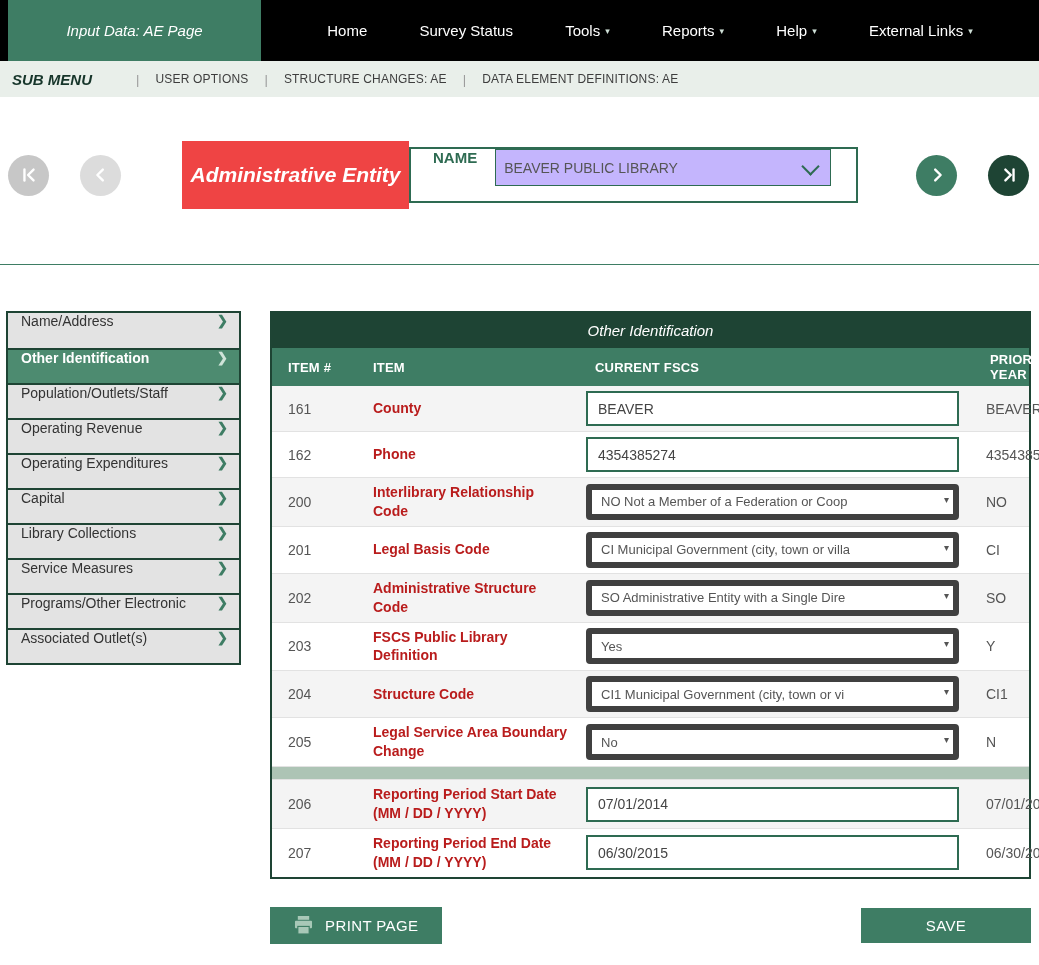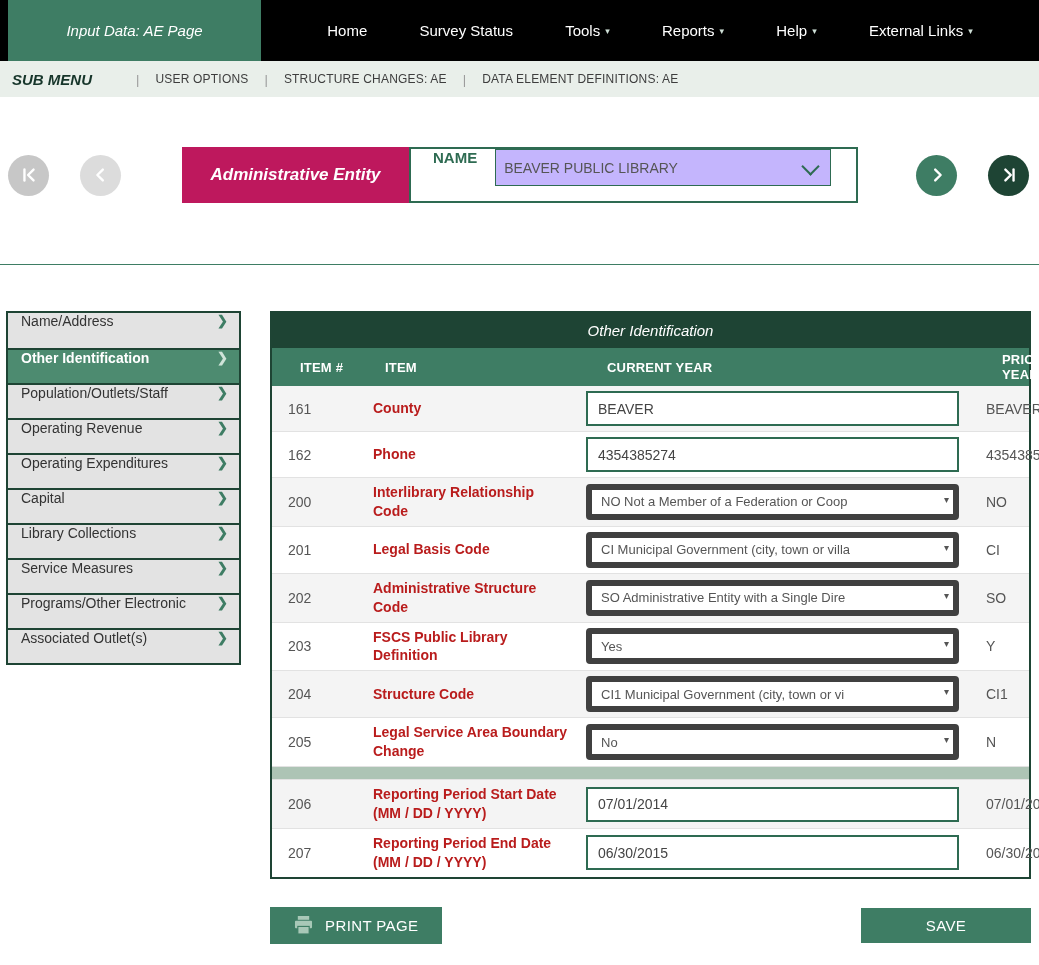--- a/index.html
+++ b/index.html
@@ -19,21 +19,21 @@
   .submenu-item { font-size: 12px; color: #3d3d3d; letter-spacing: .2px; cursor: pointer; }
 
   
   .pager-row { display: flex; align-items: center; margin-top: 50px; height: 56px; }
   .circle { width: 41px; height: 41px; border-radius: 50%; border: none; display: flex; align-items: center; justify-content: center; cursor: pointer; flex: 0 0 auto; }
   .circle svg { display: block; }
   .c-first { margin-left: 8px; background: #C7C7C7; }
   .c-prev  { margin-left: 31px; background: #DCDCDC; }
   .c-next  { margin-left: 58px; background: #3E7D64; }
   .c-last  { margin-left: 31px; background: #1E4434; }
-  .entity-box { margin-left: 61px; width: 227px; height: 56px; background: #be185d; display: flex; align-items: center; justify-content: center; color: #fff; font-size: 17px; font-weight: bold; font-style: italic; }
+  .entity-box { margin-left: 61px; width: 227px; height: 68px; background: #ef4444; display: flex; align-items: center; justify-content: center; color: #fff; font-size: 21px; font-weight: bold; font-style: italic; }
   .name-box { width: 449px; height: 56px; border: 2px solid #2E6B52; background: #fff; display: flex; }
   .name-label { color: #2E6B52; font-weight: bold; font-size: 15px; margin: 0 18px 0 22px; }
   .name-sel-wrap { position: relative; width: 336px; height: 37px; }
   .name-sel-wrap::after { content: ""; position: absolute; right: 14px; top: 11px; width: 11px; height: 11px; border-right: 2px solid #2E6B52; border-bottom: 2px solid #2E6B52; transform: rotate(45deg); pointer-events: none; }
   .name-select { width: 100%; height: 100%; border: 1px solid #2E6B52; background: #c4b5fd; color: #555; font-size: 14px; padding-left: 8px; appearance: none; -webkit-appearance: none; border-radius: 0; font-family: "Liberation Sans", sans-serif; }
 
   .divider { border: none; border-top: 1px solid #3E7D64; margin-top: 61px; }
 
   
   .content { display: flex; align-items: flex-start; margin-top: 46px; }
@@ -44,21 +44,21 @@
   .side-item { height: 35px; background: #E3E3E3; display: flex; align-items: flex-start; justify-content: space-between; padding: 0 11px 0 13px; font-size: 14px; color: #333; border-top: 2px solid #1E4434; cursor: pointer; }
   .side-item:first-of-type { border-top: none; }
   .side-item .chev { color: #3E7D64; font-size: 13px; font-weight: bold; }
   .side-item.active { background: #4D8B70; color: #fff; font-weight: bold; }
   .side-item.active .chev { color: #CFE3D8; }
 
   
   .panel { margin-left: 29px; width: 761px; border: 2px solid #1E4434; background: #fff; }
   .panel-title { height: 35px; background: #1E4434; color: #fff; font-size: 15px; font-style: italic; display: flex; align-items: center; justify-content: center; }
   .thead { background: #3E7D64; color: #fff; display: grid; grid-template-columns: 85px 222px 395px 1fr; min-height: 38px; align-items: center; font-size: 13px; font-weight: bold; letter-spacing: .2px; }
-  .thead > div { padding-left: 28px; }
+  .thead > div { padding-left: 16px; }
   .trow { display: grid; grid-template-columns: 85px 222px 395px 1fr; align-items: center; min-height: 45px; padding: 5px 0; border-top: 1px solid #E2E2E2; background: #fff; }
   .trow.shade { background: #F4F4F4; }
   .trow .c1 { padding-left: 16px; font-size: 14px; color: #555; }
   .trow .c2 { padding-left: 16px; font-size: 14px; font-weight: bold; color: #b91c1c; line-height: 1.35; padding-right: 8px; }
   .trow .c3 { padding-left: 7px; }
   .trow .c4 { padding-left: 12px; font-size: 14px; color: #555; }
   .cy-input { width: 373px; height: 35px; border: 2px solid #2E6B52; padding-left: 10px; font-size: 14px; color: #444; background: #fff; font-family: "Liberation Sans", sans-serif; }
   .sel-wrap { position: relative; display: inline-block; width: 373px; height: 36px; }
   .sel-wrap::after { content: "\25BE"; position: absolute; right: 10px; top: 10px; font-size: 10px; color: #555; pointer-events: none; }
   .cy-select { width: 100%; height: 100%; appearance: none; -webkit-appearance: none; border: 6px solid #404040; border-radius: 4px; background: #fff; color: #555; font-size: 13px; padding: 0 22px 0 9px; overflow: hidden; text-overflow: ellipsis; white-space: nowrap; font-family: "Liberation Sans", sans-serif; }
@@ -190,21 +190,21 @@
         <span>Associated Outlet(s)</span>
         <span class="chev">❯</span>
       </div>
   </div>
 
   <div class="panel">
     <div class="panel-title">Other Identification</div>
     <div class="thead">
       <div>ITEM #</div>
       <div>ITEM</div>
-      <div>CURRENT YEAR</div>
+      <div>CURRENT FSCS</div>
       <div>PRIOR YEAR</div>
     </div>
 
     <div class="trow shade" style="border-top:none">
       <div class="c1">161</div>
       <div class="c2">County</div>
       <div class="c3"><input class="cy-input" value="BEAVER" style=""></div>
       <div class="c4">BEAVER</div>
     </div>
 

